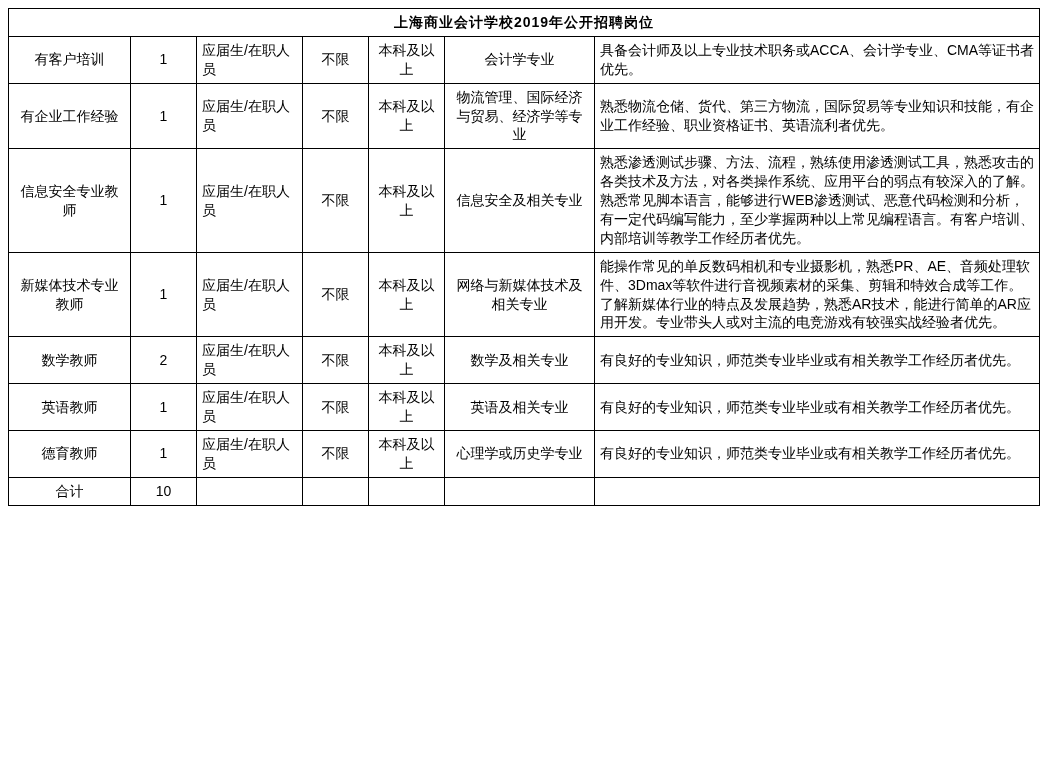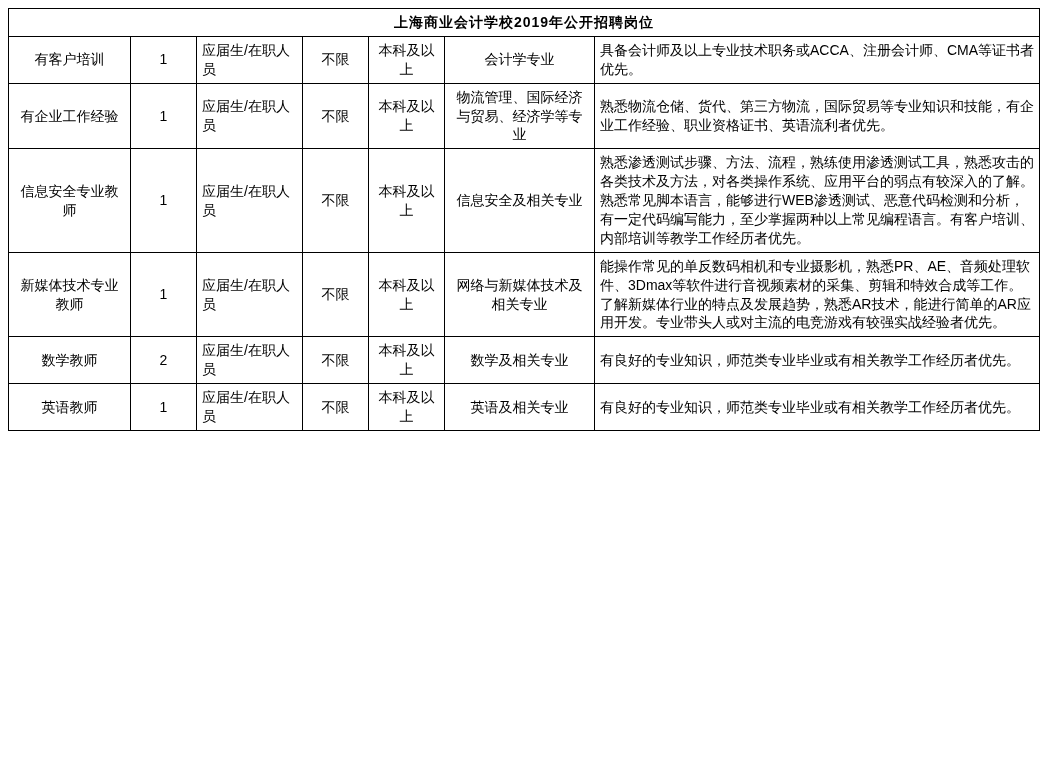--- a/index.html
+++ b/index.html
@@ -70,21 +70,21 @@
         <td class="title-cell" colspan="7">上海商业会计学校2019年公开招聘岗位</td>
       </tr>
 
       <tr>
         <td class="c-center">有客户培训</td>
         <td class="c-center">1</td>
         <td class="c-left">应届生/在职人员</td>
         <td class="c-center">不限</td>
         <td class="c-center">本科及以上</td>
         <td class="c-center">会计学专业</td>
-        <td class="c-left">具备会计师及以上专业技术职务或ACCA、注册会计师、CMA等证书者优先。</td>
+        <td class="c-left">具备会计师及以上专业技术职务或ACCA、会计学专业、CMA等证书者优先。</td>
       </tr>
 
       <tr>
         <td class="c-center">有企业工作经验</td>
         <td class="c-center">1</td>
         <td class="c-left">应届生/在职人员</td>
         <td class="c-center">不限</td>
         <td class="c-center">本科及以上</td>
         <td class="c-center">物流管理、国际经济与贸易、经济学等专业</td>
         <td class="c-left">熟悉物流仓储、货代、第三方物流，国际贸易等专业知识和技能，有企业工作经验、职业资格证书、英语流利者优先。</td>
@@ -124,17 +124,35 @@
       <tr>
         <td class="c-center">英语教师</td>
         <td class="c-center">1</td>
         <td class="c-left">应届生/在职人员</td>
         <td class="c-center">不限</td>
         <td class="c-center">本科及以上</td>
         <td class="c-center">英语及相关专业</td>
         <td class="c-left">有良好的专业知识，师范类专业毕业或有相关教学工作经历者优先。</td>
       </tr>
 
+      <tr>
+        <td class="c-center">德育教师</td>
+        <td class="c-center">1</td>
+        <td class="c-left">应届生/在职人员</td>
+        <td class="c-center">不限</td>
+        <td class="c-center">本科及以上</td>
+        <td class="c-center">心理学或历史学专业</td>
+        <td class="c-left">有良好的专业知识，师范类专业毕业或有相关教学工作经历者优先。</td>
+      </tr>
 
 
+      <tr class="total-row">
+        <td class="c-center">合计</td>
+        <td class="c-center">10</td>
+        <td></td>
+        <td></td>
+        <td></td>
+        <td></td>
+        <td></td>
+      </tr>
     </tbody>
   </table>
 </div>
 
 </body></html>

